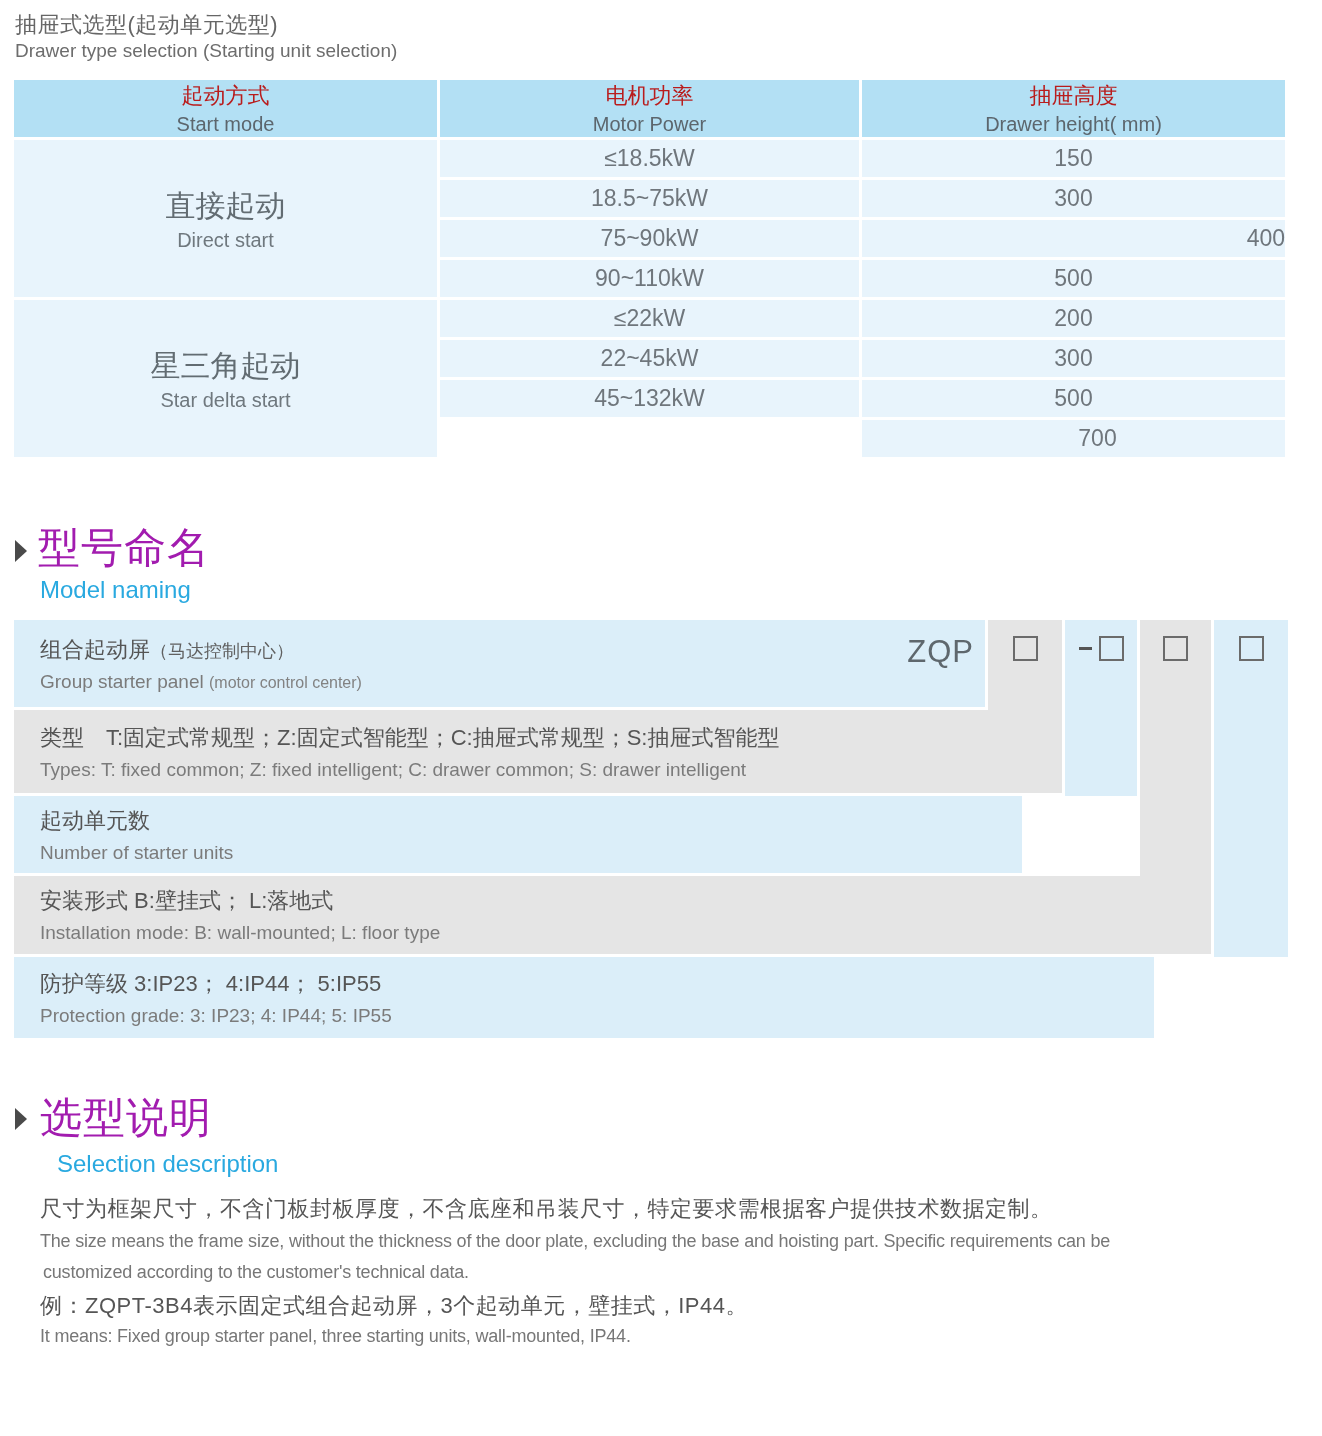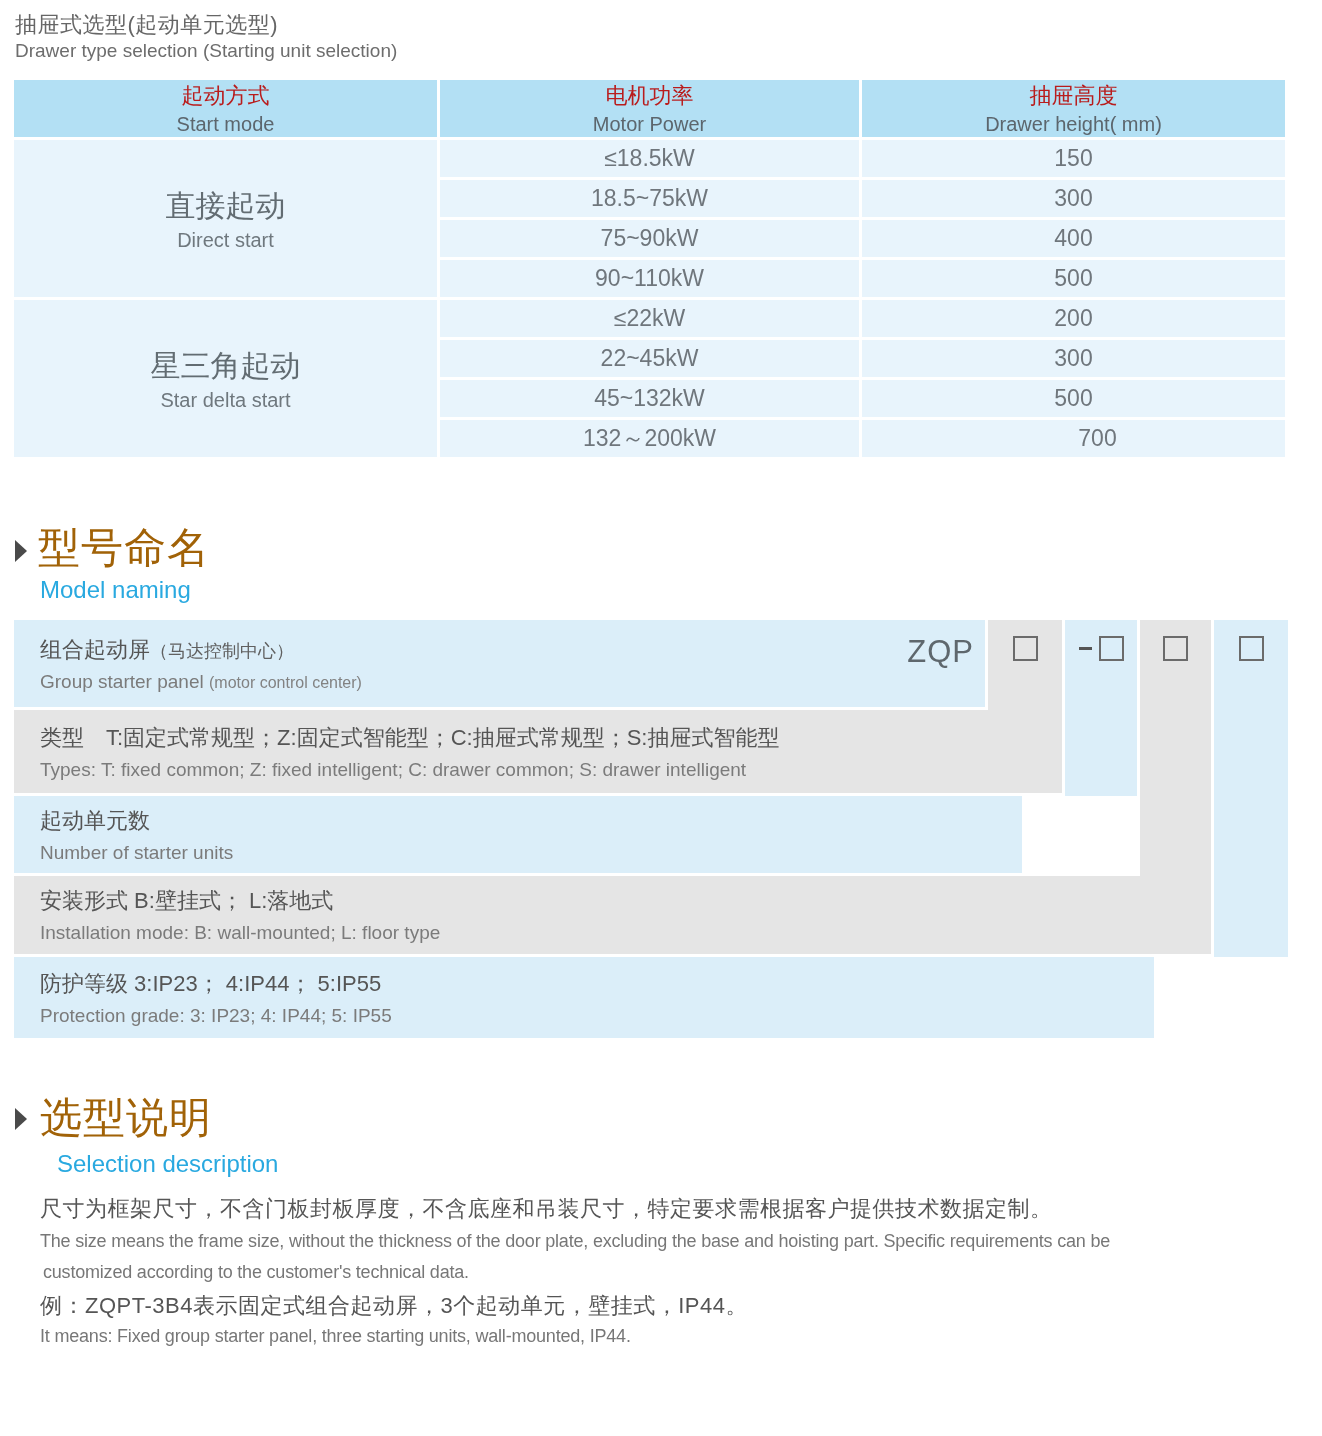--- a/index.html
+++ b/index.html
@@ -23,21 +23,21 @@
   .th .en{font-size:20px;color:#5c666d;}
   .mode .zh{font-size:30px;color:#626c72;}
   .mode .en{font-size:20px;color:#6f787e;}
   .val{font-size:23px;color:#6f767c;}
   .mode1{grid-column:1;grid-row:2/6;}
   .mode2{grid-column:1;grid-row:6/10;}
 
   
   .tri{width:0;height:0;border-left:12px solid #4a4a4a;
        border-top:11px solid transparent;border-bottom:11px solid transparent;}
-  .sec-zh{font-size:42px;line-height:44px;color:#a16207;letter-spacing:1px;}
+  .sec-zh{font-size:42px;line-height:44px;color:#a21caf;letter-spacing:1px;}
   .sec-en{font-size:24px;color:#29A9E0;}
 
   
   .ladder{left:14px;top:620px;width:1274px;height:418px;}
   .band{position:absolute;left:0;box-sizing:border-box;display:flex;flex-direction:column;
         justify-content:center;row-gap:6px;padding-left:26px;}
   .col{position:absolute;top:0;display:flex;justify-content:center;align-items:flex-start;}
   .blue{background:#DBEEF9;}
   .gray{background:#e5e5e5;}
   .b1{top:0;height:87px;width:971px;}
@@ -100,21 +100,21 @@
     </div>
   <div class="cell td" style="grid-column:2;grid-row:3;">
       <span class="val">18.5~75kW</span>
     </div>
   <div class="cell td" style="grid-column:3;grid-row:3;">
       <span class="val">300</span>
     </div>
   <div class="cell td" style="grid-column:2;grid-row:4;">
       <span class="val">75~90kW</span>
     </div>
-  <div class="cell td" style="grid-column:3;grid-row:4;">
+  <div class="cell td" style="grid-column:3;grid-row:4;align-items:flex-end;">
       <span class="val">400</span>
     </div>
   <div class="cell td" style="grid-column:2;grid-row:5;">
       <span class="val">90~110kW</span>
     </div>
   <div class="cell td" style="grid-column:3;grid-row:5;">
       <span class="val">500</span>
     </div>
 
   <div class="cell td" style="grid-column:2;grid-row:6;">
@@ -127,23 +127,20 @@
       <span class="val">22~45kW</span>
     </div>
   <div class="cell td" style="grid-column:3;grid-row:7;">
       <span class="val">300</span>
     </div>
   <div class="cell td" style="grid-column:2;grid-row:8;">
       <span class="val">45~132kW</span>
     </div>
   <div class="cell td" style="grid-column:3;grid-row:8;">
       <span class="val">500</span>
-    </div>
-  <div class="cell td" style="grid-column:2;grid-row:9;">
-      <span class="val">132～200kW</span>
     </div>
   <div class="cell td" style="grid-column:3;grid-row:9;padding-left:48px;">
       <span class="val">700</span>
     </div>
 </div>
 
 <div class="abs tri" style="left:15px;top:540px;"></div>
 <div class="abs sec-zh" style="left:38px;top:526px;">型号命名</div>
 <div class="abs sec-en" style="left:40px;top:576px;">Model naming</div>
 

